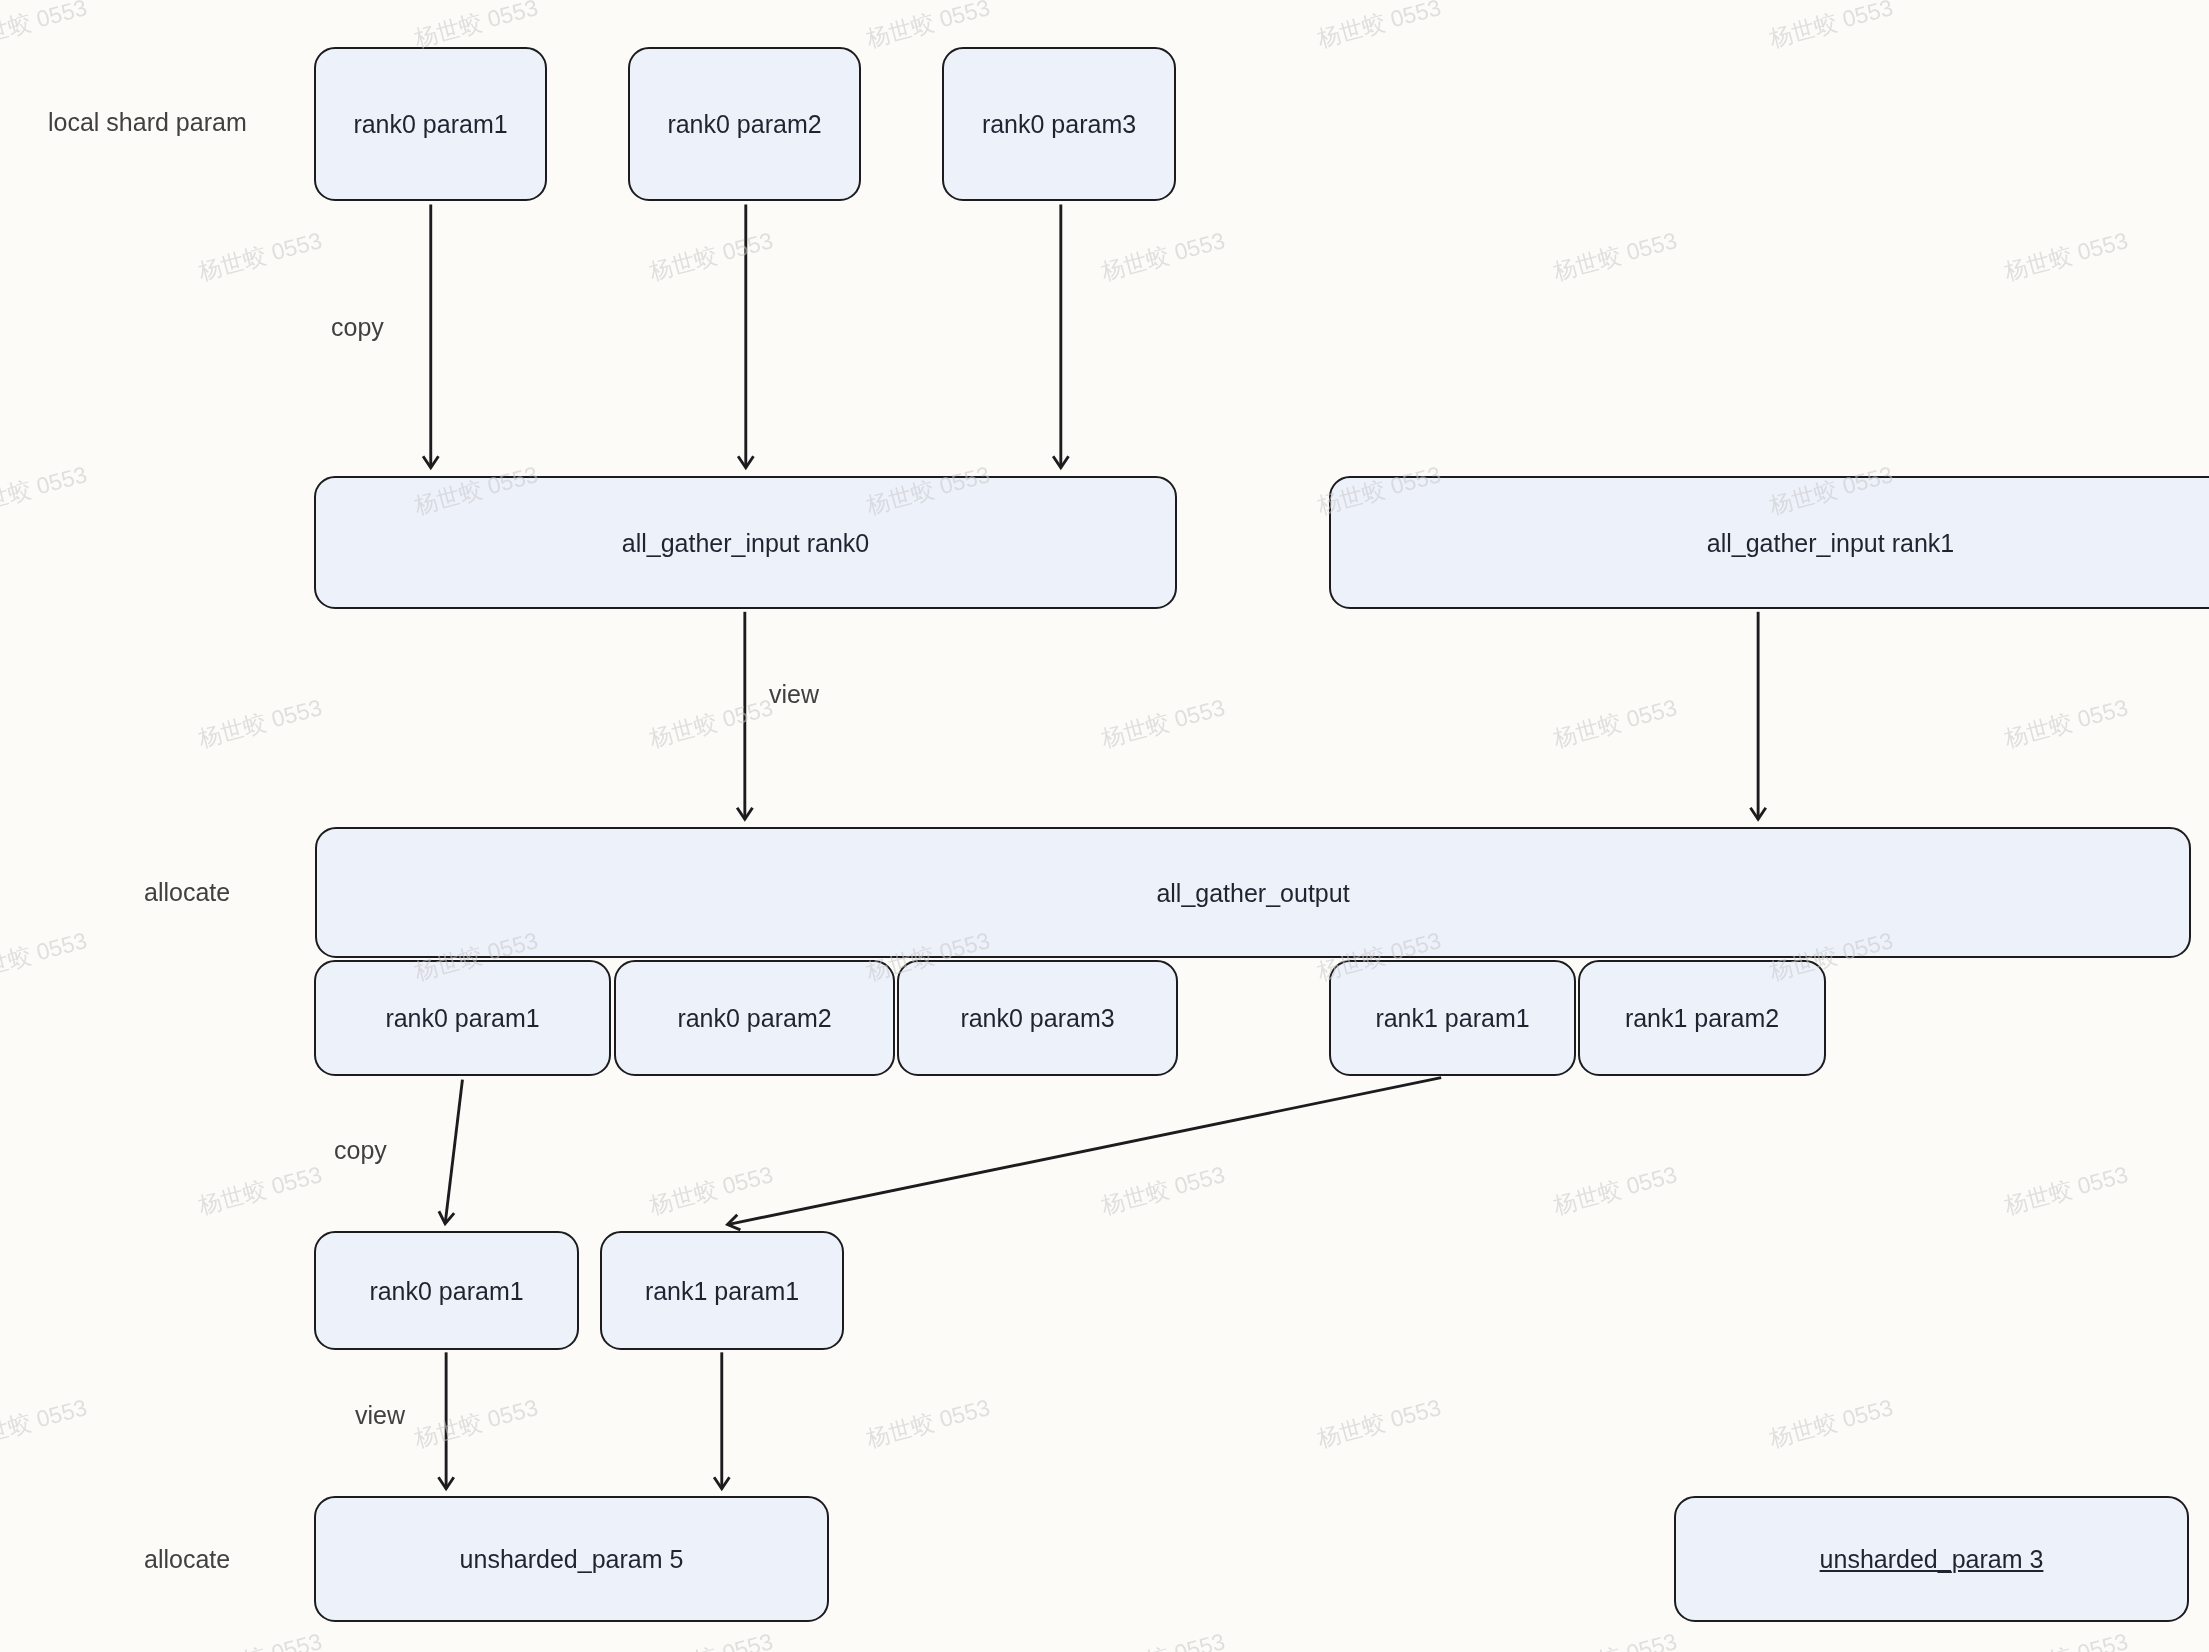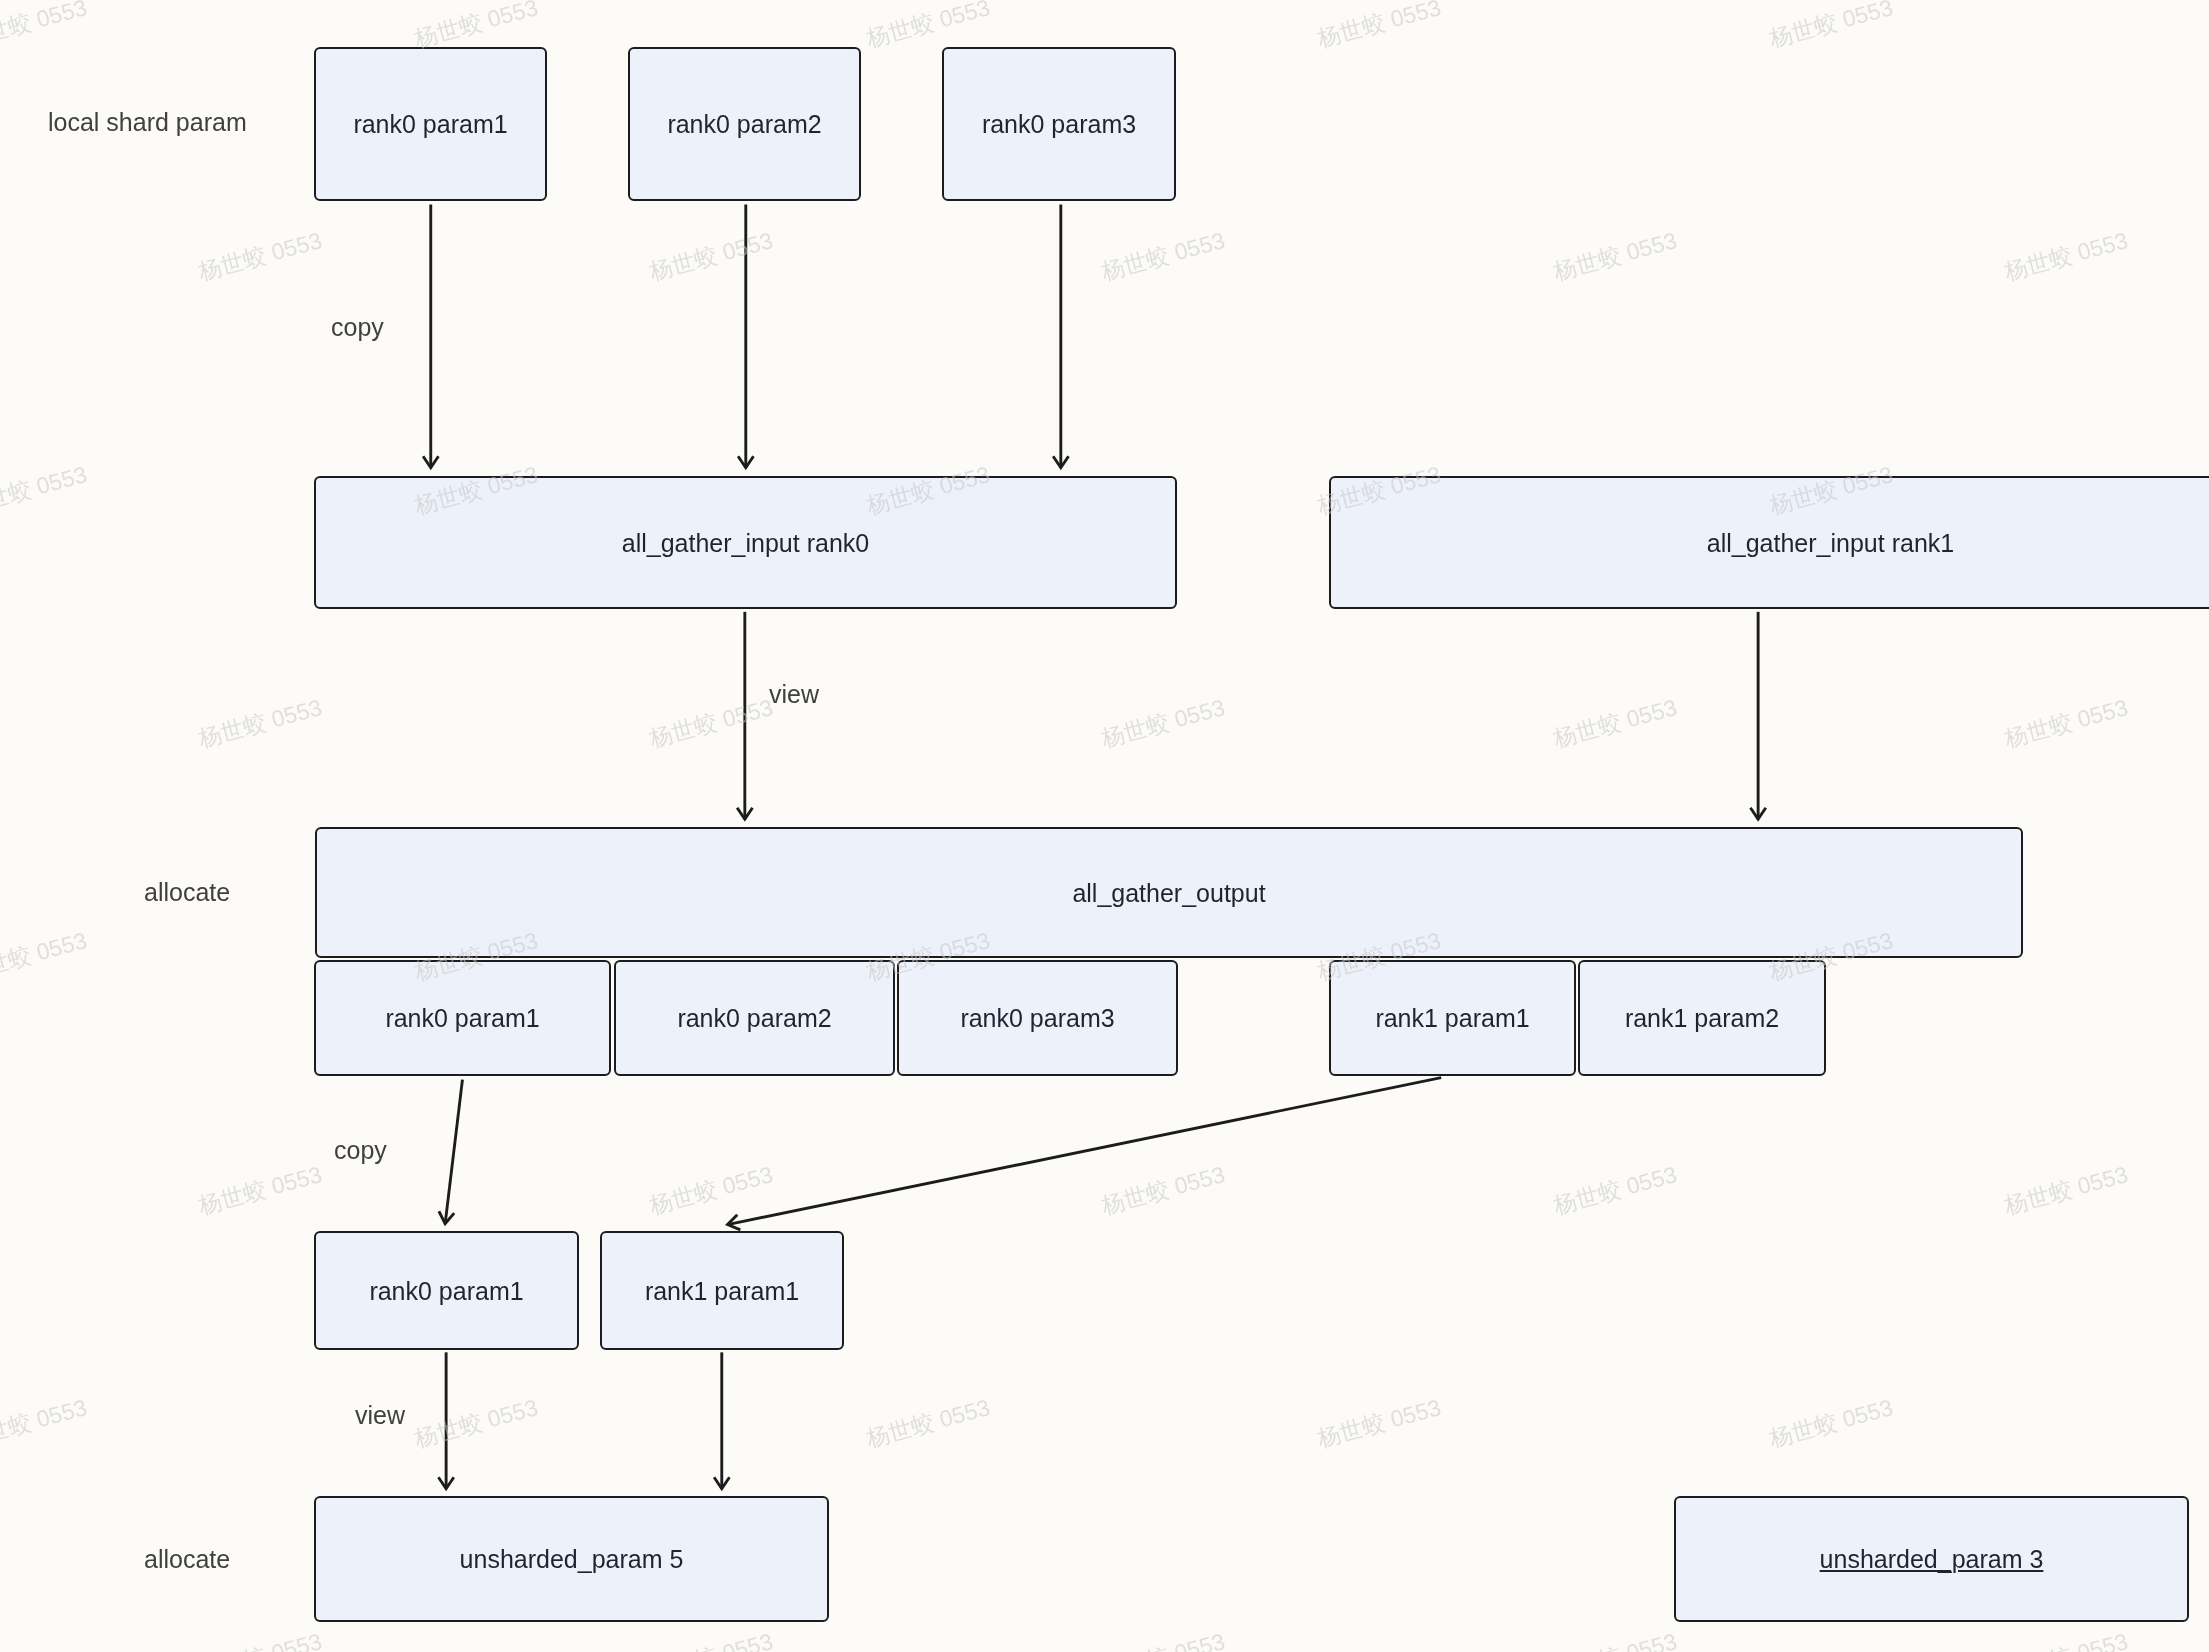--- a/index.html
+++ b/index.html
@@ -12,21 +12,21 @@
     width:2210px;
     height:1652px;
     background:#fcfbf8;
     overflow:hidden;
   }
   .box{
     position:absolute;
     box-sizing:border-box;
     background:#edf1fa;
     border:2.9px solid #1c1c1e;
-    border-radius:6px;
+    border-radius:21px;
     display:flex;
     align-items:center;
     justify-content:center;
     font-size:25px;
     color:#1f2430;
     text-align:center;
     line-height:1.2;
   }
   .lbl{
     position:absolute;
@@ -86,21 +86,21 @@
   <div class="lbl" style="left:355px;top:1401px;">view</div>
   <div class="lbl" style="left:144px;top:1545px;">allocate</div>
 
   <div class="box" style="left:314px;top:47px;width:233px;height:154px;">rank0 param1</div>
   <div class="box" style="left:628px;top:47px;width:233px;height:154px;">rank0 param2</div>
   <div class="box" style="left:942px;top:47px;width:234px;height:154px;">rank0 param3</div>
 
   <div class="box" style="left:314px;top:476px;width:863px;height:133px;">all_gather_input rank0</div>
   <div class="box" style="left:1329px;top:476px;width:1003px;height:133px;">all_gather_input rank1</div>
 
-  <div class="box" style="left:315px;top:827px;width:1708px;height:131px;">all_gather_output</div>
+  <div class="box" style="left:315px;top:827px;width:1876px;height:131px;">all_gather_output</div>
 
   <div class="box" style="left:314px;top:960px;width:297px;height:116px;">rank0 param1</div>
   <div class="box" style="left:614px;top:960px;width:281px;height:116px;">rank0 param2</div>
   <div class="box" style="left:897px;top:960px;width:281px;height:116px;">rank0 param3</div>
   <div class="box" style="left:1329px;top:960px;width:247px;height:116px;">rank1 param1</div>
   <div class="box" style="left:1578px;top:960px;width:248px;height:116px;">rank1 param2</div>
 
   <div class="box" style="left:314px;top:1231px;width:265px;height:119px;">rank0 param1</div>
   <div class="box" style="left:600px;top:1231px;width:244px;height:119px;">rank1 param1</div>
 

